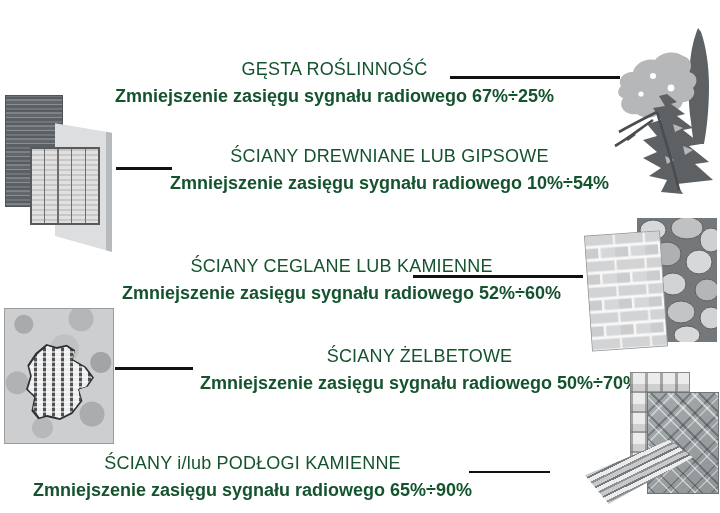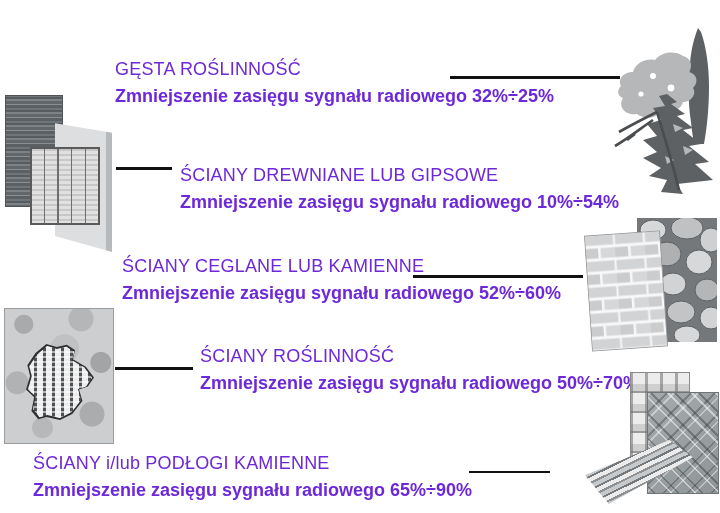--- a/index.html
+++ b/index.html
@@ -1,19 +1,19 @@
 <!DOCTYPE html>
 <html><head>
 <meta charset="utf-8">
 <style>
   html,body{margin:0;padding:0;}
   body{font-family:"Liberation Sans","DejaVu Sans",sans-serif;background:#fff;}
   #stage{position:relative;width:720px;height:513px;background:#fff;overflow:hidden;}
 
-  .tb{position:absolute;color:#6d28d9;}
+  .tb{position:absolute;color:#14532d;text-align:center;}
   .tb .title{font-size:18px;font-weight:400;line-height:27px;white-space:nowrap;letter-spacing:0.2px;}
   .tb .subtitle{font-size:18px;font-weight:700;line-height:27px;white-space:nowrap;}
 
   .connector{position:absolute;background:#111;}
 
   
   .illus{position:absolute;}
   .wood-grain{position:absolute;left:5px;top:5px;width:58px;height:112px;
     background:
       repeating-linear-gradient(180deg,
@@ -77,35 +77,35 @@
   
   .trees-svg{position:absolute;left:0;top:0;}
 </style>
 </head>
 <body>
 
 <div id="stage">
 
   <div class="tb" style="left:115px;top:56px;">
     <div class="title">GĘSTA ROŚLINNOŚĆ</div>
-    <div class="subtitle">Zmniejszenie zasięgu sygnału radiowego 32%÷25%</div>
+    <div class="subtitle">Zmniejszenie zasięgu sygnału radiowego 67%÷25%</div>
   </div>
 
-  <div class="tb" style="left:180px;top:143px;margin-top:19px;">
+  <div class="tb" style="left:170px;top:143px;">
     <div class="title">ŚCIANY DREWNIANE LUB GIPSOWE</div>
     <div class="subtitle">Zmniejszenie zasięgu sygnału radiowego 10%÷54%</div>
   </div>
 
   <div class="tb" style="left:122px;top:253px;">
     <div class="title">ŚCIANY CEGLANE LUB KAMIENNE</div>
     <div class="subtitle">Zmniejszenie zasięgu sygnału radiowego 52%÷60%</div>
   </div>
 
   <div class="tb" style="left:200px;top:343px;">
-    <div class="title">ŚCIANY ROŚLINNOŚĆ</div>
+    <div class="title">ŚCIANY ŻELBETOWE</div>
     <div class="subtitle">Zmniejszenie zasięgu sygnału radiowego 50%÷70%</div>
   </div>
 
   <div class="tb" style="left:33px;top:450px;">
     <div class="title">ŚCIANY i/lub PODŁOGI KAMIENNE</div>
     <div class="subtitle">Zmniejszenie zasięgu sygnału radiowego 65%÷90%</div>
   </div>
 
   <div class="connector" style="left:450px;top:76px;width:170px;height:3px;"></div>
   <div class="connector" style="left:116px;top:167px;width:56px;height:3px;"></div>

